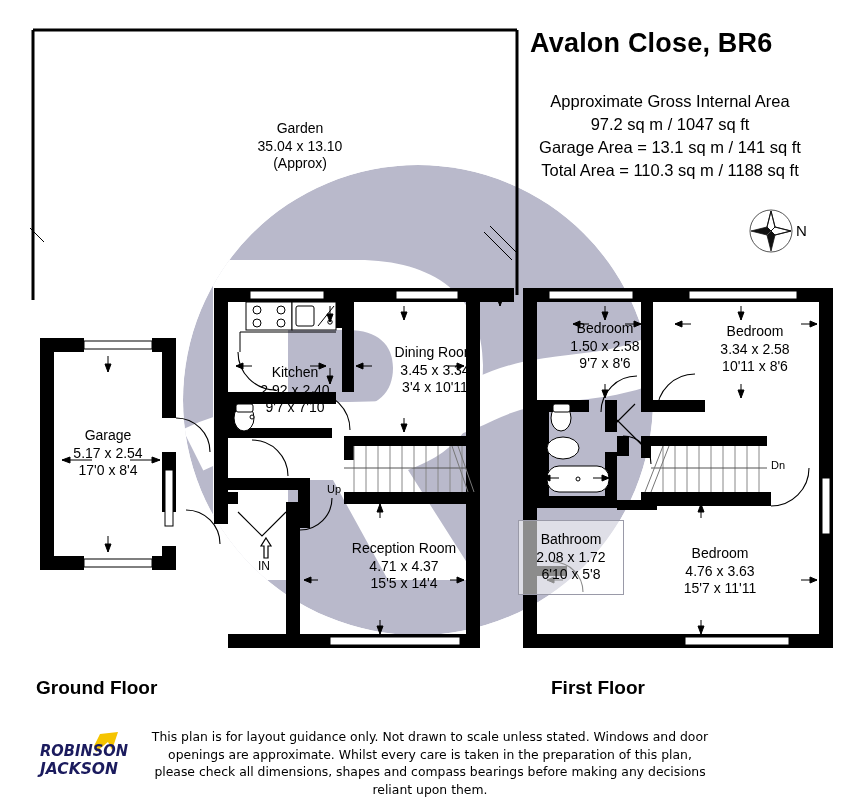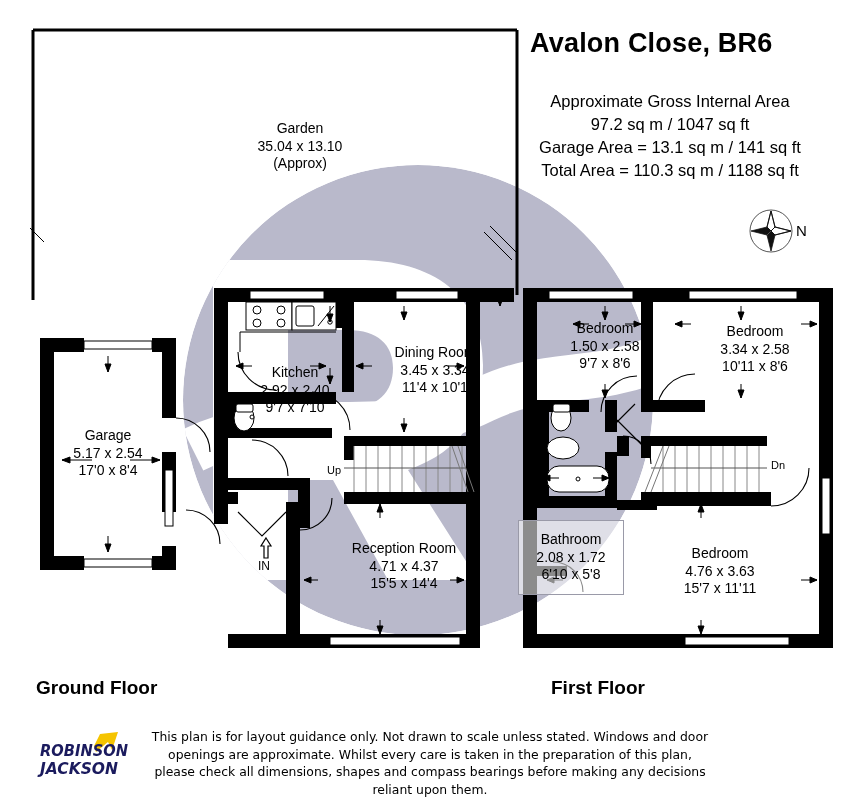--- a/index.html
+++ b/index.html
@@ -227,30 +227,30 @@
 
 <div class="abs lbl" style="left:235px;top:334px;width:120px;margin-top:30px;">
   <div>Kitchen</div>
   <div>2.92 x 2.40</div>
   <div>9'7 x 7'10</div>
 </div>
 
 <div class="abs lbl" style="left:375px;top:344px;width:120px;">
   <div>Dining Room</div>
   <div>3.45 x 3.34</div>
-  <div>11'4 x 10'1</div>
+  <div>3'4 x 10'11</div>
 </div>
 
 <div class="abs lbl" style="left:334px;top:540px;width:140px;">
   <div>Reception Room</div>
   <div>4.71 x 4.37</div>
   <div>15'5 x 14'4</div>
 </div>
 
-<div class="abs small" style="left:327px;top:464px;">Up</div>
+<div class="abs small" style="left:327px;top:483px;">Up</div>
 <div class="abs small" style="left:258px;top:559px;font-size:12px;">IN</div>
 <div class="abs" style="left:259px;top:538px;">
   <svg width="14" height="20" viewBox="0 0 14 20">
       <polygon points="7,0 12,8 9,8 9,20 5,20 5,8 2,8" fill="none" stroke="#000" stroke-width="1.2"></polygon>
     </svg>
 </div>
 
 <div class="abs" style="left:505px;top:0;width:345px;height:700px;">
   <svg width="345" height="700" viewBox="0 0 345 700">
     <g fill="#000">

